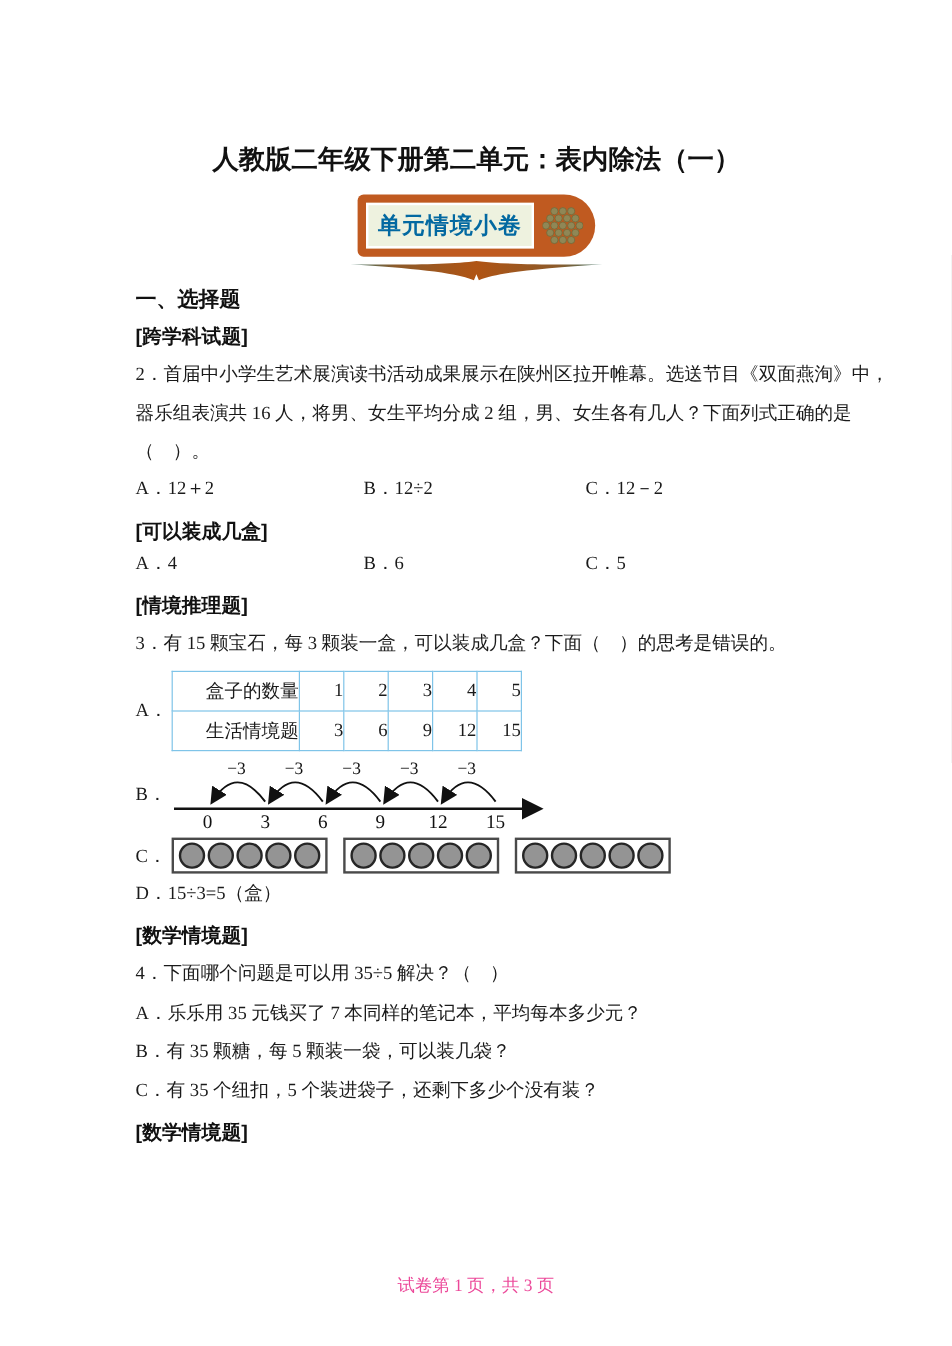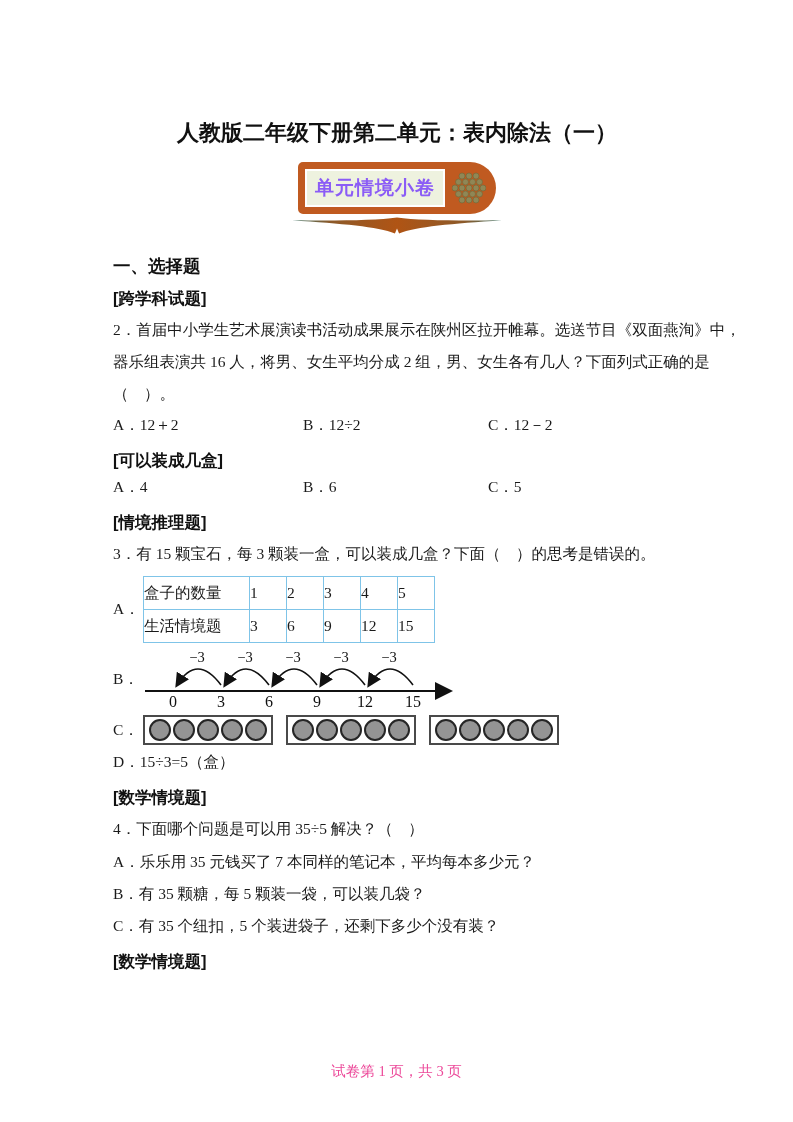--- a/index.html
+++ b/index.html
@@ -21,47 +21,47 @@
   .banner {
     position:relative; width:198px; height:52px; background:#c05a20;
     border-radius:5px 26px 26px 5px;
   }
   .banner-inner {
     position:absolute; left:7px; top:7px; width:140px; height:38px;
     background:#eef2df; border:2px solid #ffffff;
     display:flex; align-items:center; justify-content:center;
   }
   .banner-inner span {
-    font-size:19px; font-weight:600; color:#8b5cf6; letter-spacing:1px;
+    font-size:19px; font-weight:600; color:#0369a1; letter-spacing:1px;
     font-family:"Liberation Serif","DejaVu Serif",serif; white-space:nowrap;
   }
   .flower { position:absolute; right:10px; top:9px; width:34px; height:34px; }
   .ribbon { margin-top:2px; width:214px; height:21px; display:block; }
 
   .sec {
-    margin-top:17px; font-family:"Liberation Sans","DejaVu Sans",sans-serif;
+    font-family:"Liberation Sans","DejaVu Sans",sans-serif;
     font-size:17.5px; font-weight:700; line-height:24px; color:#111;
   }
   .tag {
     margin-top:8px; font-family:"Liberation Sans","DejaVu Sans",sans-serif;
     font-size:16.5px; font-weight:700; line-height:24px; color:#111;
   }
   .para { margin-top:4px; }
   .line { font-size:15.5px; line-height:32px; white-space:nowrap; }
 
   .opts3 { display:flex; font-size:15.5px; line-height:30px; }
   .opts3 .o1 { width:190px; } .opts3 .o2 { width:185px; } .opts3 .o3 { flex:1; }
   .optline { font-size:15.5px; line-height:30px; margin-top:2px; }
 
   .figrow { display:flex; align-items:center; margin-top:6px; }
   .optlabel { width:30px; font-size:15.5px; flex:0 0 30px; }
 
   .btable { border-collapse:collapse; }
   .btable td {
-    border:1.6px solid #7fc4e8; text-align:left; font-size:15.5px;
+    border:1.6px solid #7fc4e8; text-align:right; font-size:15.5px;
     height:33px; width:37px; background:#fff;
   }
   .btable td.wide { width:106px; }
 
   .numline { display:block; }
 
   .boxes { display:flex; }
   .gbox {
     display:flex; align-items:center; border:2px solid #4a4a4a;
     padding:2px 3px; margin-right:13px; background:#fff;

